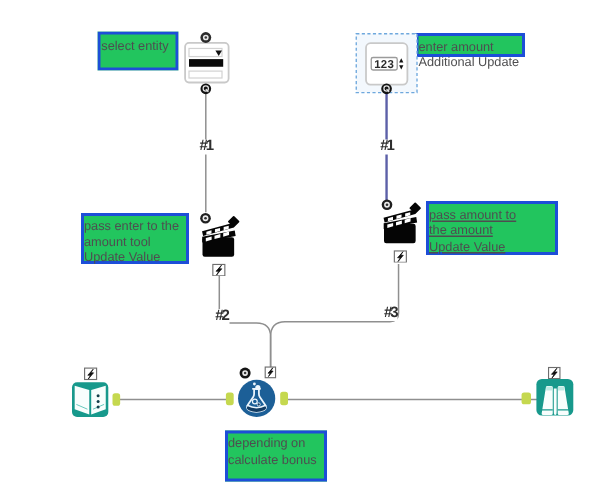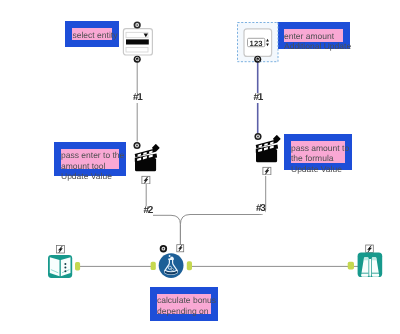--- a/index.html
+++ b/index.html
@@ -1,20 +1,20 @@
 <!DOCTYPE html>
 <html><head>
 <meta charset="utf-8">
 <style>
   html,body{margin:0;padding:0;}
   body{width:400px;height:334px;background:#fff;font-family:"Liberation Sans",sans-serif;overflow:hidden;
         -webkit-font-smoothing:antialiased;text-rendering:geometricPrecision;}
   #canvas{position:relative;width:400px;height:334px;background:#fff;}
   .wires{position:absolute;left:0;top:0;width:400px;height:334px;}
-  .note{position:absolute;transform:translateZ(0);border:7px solid #1d4ed8;background:#f9a8d4;color:#4e4e50;
+  .note{position:absolute;transform:translateZ(0);border:2px solid #1d4ed8;background:#22c55e;color:#4e4e50;
         font-size:8.5px;line-height:10.6px;padding:1.5px 1px 1px 0.5px;box-sizing:border-box;white-space:nowrap;}
   .wlabel{position:absolute;transform:translateZ(0);font-size:10px;color:#2f2f2f;font-weight:bold;letter-spacing:-1.4px;background:#fff;padding:0 1px;line-height:10px;-webkit-font-smoothing:antialiased;}
   .node{position:absolute;}
 </style>
 </head>
 <body>
 
 <div id="canvas">
 
   <svg class="wires" viewBox="0 0 400 334">
@@ -28,40 +28,40 @@
     <path d="M265.7 176 L265.7 208.7 Q265.7 214.5 259.9 214.5 L190.0 214.5 Q180.4 214.5 180.4 224.5 L180.4 245" stroke="#8f8f8f" stroke-width="1" fill="none"></path>
 
     <path d="M78 266.4 L153 266.4" stroke="#8f8f8f" stroke-width="1" fill="none"></path>
     <path d="M190 266.4 L358 266.4" stroke="#8f8f8f" stroke-width="1" fill="none"></path>
   </svg>
 
   <div class="note" id="note-select-entity" style="left:65px;top:21px;width:54px;height:25.5px;">
     <div>select entity</div>
   </div>
 
-  <div class="note" id="note-enter-amount" style="left:276.5px;top:22px;width:73px;height:27px;">
+  <div class="note" id="note-enter-amount" style="left:276.5px;top:22px;width:73px;height:16px;">
     <div>enter amount</div>
     <div>Additional Update</div>
   </div>
 
   <div class="note" id="note-pass-entity" style="left:53.5px;top:141.5px;width:72.5px;height:34px;">
     <div>pass enter to the</div>
     <div>amount tool</div>
     <div>Update Value</div>
   </div>
 
-  <div class="note" id="note-pass-amount" style="left:283.5px;top:134px;width:68px;height:36px;">
+  <div class="note" id="note-pass-amount" style="left:283.5px;top:134px;width:88px;height:36px;text-decoration:underline;">
     <div>pass amount to</div>
-    <div>the formula</div>
+    <div>the amount</div>
     <div>Update Value</div>
   </div>
 
   <div class="note" id="note-calculate-bonus" style="left:149.5px;top:286.5px;width:68px;height:34px;">
+    <div>depending on</div>
     <div>calculate bonus</div>
-    <div>depending on</div>
   </div>
 
   <div class="wlabel" style="left:132px;top:92.5px;">#1</div>
   <div class="wlabel" style="left:252.5px;top:92.5px;">#1</div>
   <div class="wlabel" style="left:142.5px;top:205.5px;">#2</div>
   <div class="wlabel" style="left:255px;top:203.5px;">#3</div>
 
   <svg class="node" style="left:120px;top:19px;" width="36" height="46" viewBox="0 0 36 46">
 
     <rect x="3.4" y="9.6" width="29" height="26.4" rx="2.6" ry="2.6" fill="#fff" stroke="#c9c9c9" stroke-width="1.2"></rect>

